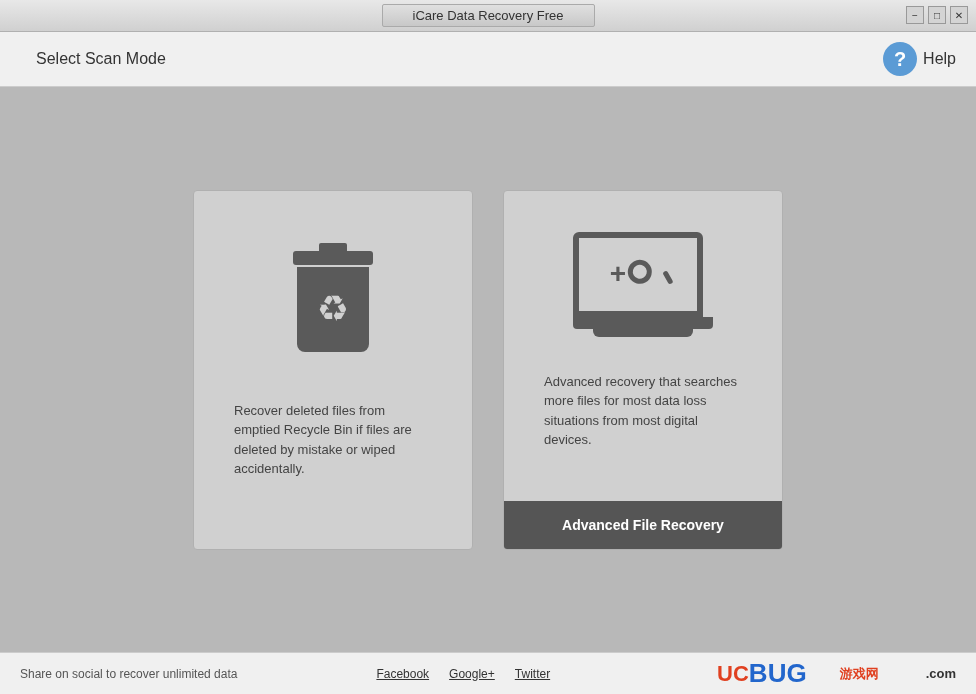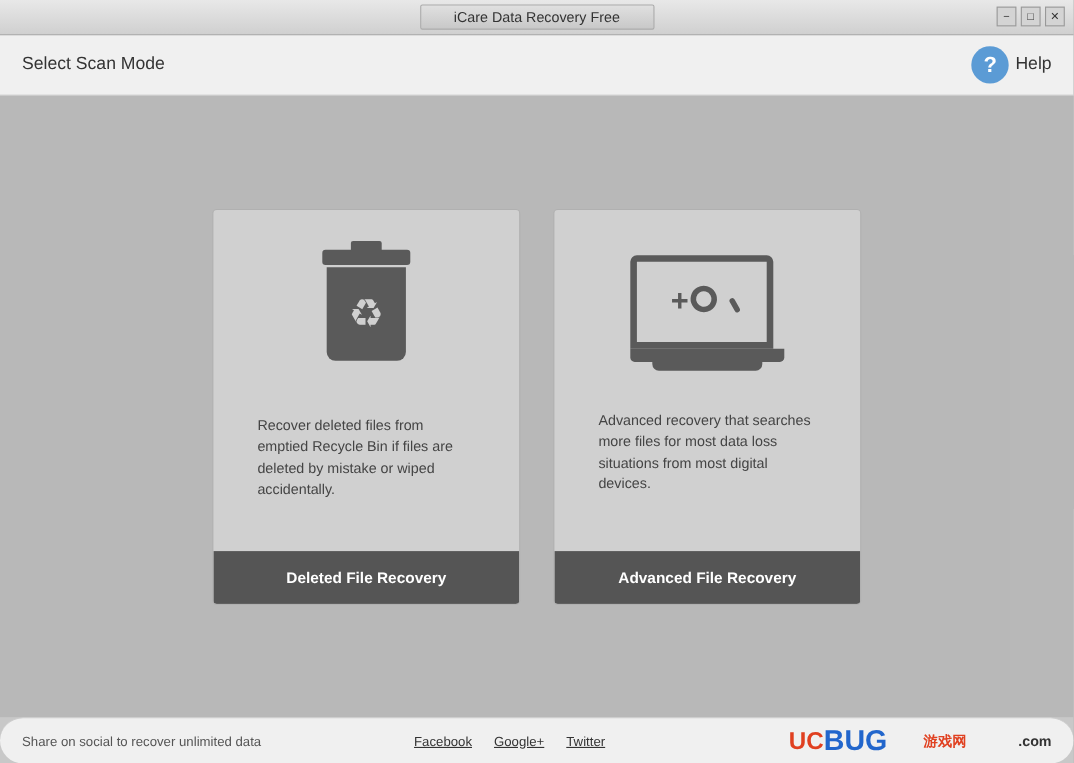--- a/index.html
+++ b/index.html
@@ -59,20 +59,21 @@
       border-bottom: 1px solid #ccc;
       display: flex;
       align-items: center;
       justify-content: space-between;
       padding: 0 20px;
     }
     .header-title {
       font-size: 16px;
       color: #333;
       font-weight: normal;
+      margin-left: 16px;
     }
     .help-section {
       display: flex;
       align-items: center;
       gap: 6px;
       cursor: pointer;
     }
     .help-icon {
       width: 34px;
       height: 34px;
@@ -267,21 +268,20 @@
     
     .footer {
       width: 100%;
       height: 42px;
       background: #f0f0f0;
       border-top: 1px solid #ccc;
       display: flex;
       align-items: center;
       padding: 0 20px;
       justify-content: space-between;
-      border-radius: 21px;
     }
     .footer-left {
       font-size: 12px;
       color: #555;
     }
     .footer-links {
       display: flex;
       gap: 20px;
       align-items: flex-end;
     }
@@ -342,21 +342,20 @@
     <div class="card-icon-area">
 
       <div class="recycle-icon">
         <div class="bin-lid"></div>
         <div class="bin-body">
           <span class="recycle-symbol">♻</span>
         </div>
       </div>
       <p class="card-description">Recover deleted files from emptied Recycle Bin if files are deleted by mistake or wiped accidentally.</p>
     </div>
-    <button class="card-button">Deleted File Recovery</button>
   </div>
 
   <div class="recovery-card">
     <div class="card-icon-area">
 
       <div class="laptop-search-icon">
         <div class="laptop-screen">
           <div class="search-content">
             <span class="plus-icon-svg">+</span>
             <div class="magnifier">

